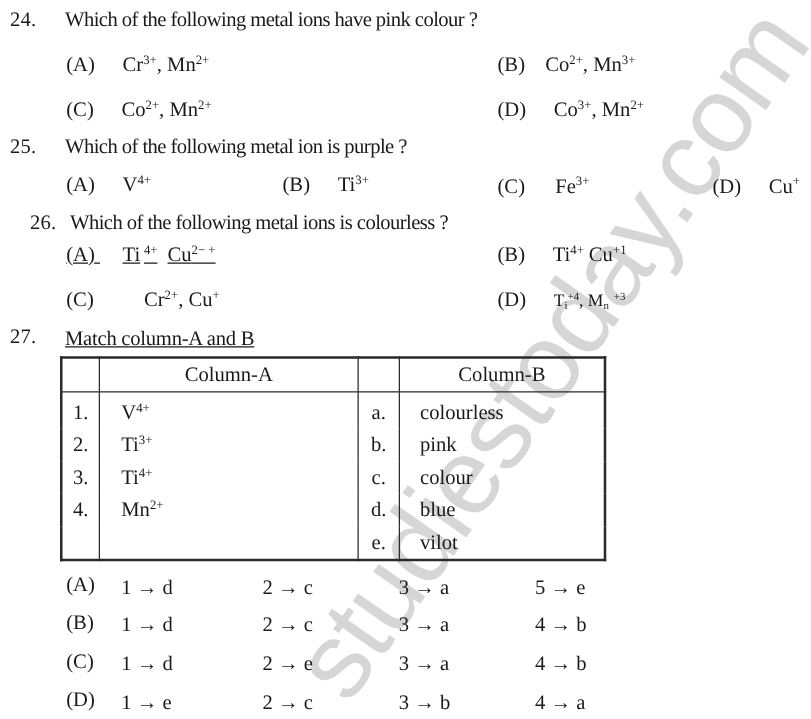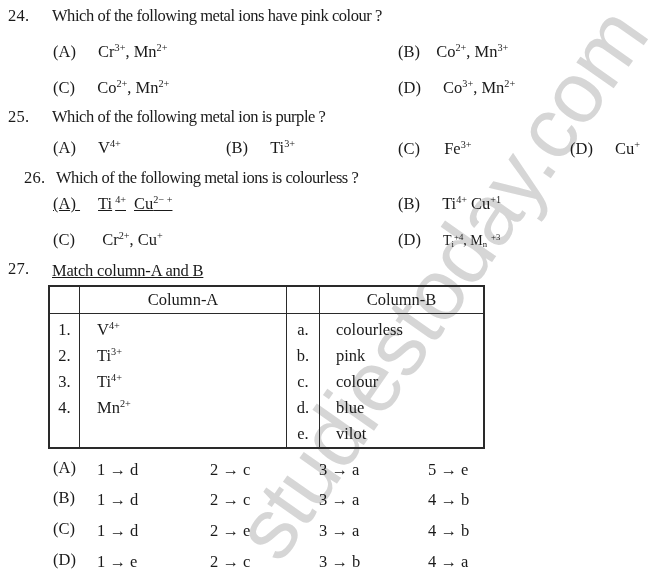--- a/index.html
+++ b/index.html
@@ -101,21 +101,21 @@
     <div class="abs" style="left:53px;top:196px;text-decoration:underline;">
       <span>(A)</span>
       <span style="margin-left:18px;"><span>Ti</span><sup style="margin-left:3px;">4+</sup><span style="margin-left:8px;">Cu</span><sup>2− +</sup></span>
     </div>
     <div class="abs" style="left:398px;top:196px;">
       <span>(B)</span>
       <span style="margin-left:18px;"><span>Ti</span><sup>4+</sup><span style="margin-left:4px;">Cu</span><sup>+1</sup></span>
     </div>
     <div class="abs" style="left:53px;top:232px;">
       <span>(C)</span>
-      <span style="margin-left:23px;"><span>Cr</span><sup>2+</sup><span>, </span><span>Cu</span><sup>+</sup></span>
+      <span style="margin-left:36px;"><span>Cr</span><sup>2+</sup><span>, </span><span>Cu</span><sup>+</sup></span>
     </div>
     <div class="abs" style="left:398px;top:232px;">
       <span>(D)</span>
       <span style="margin-left:18px;font-size:14px;"><span>T</span><sub>i</sub><sup>+4</sup><span>, </span><span>M</span><sub>n</sub><sup style="margin-left:4px;">+3</sup></span>
     </div>
   </div>
 
   <div>
     <span class="abs qnum" style="left:8px;top:261px;">27.</span>
     <span class="abs qtext" style="left:52px;top:263px;letter-spacing:-0.2px;text-decoration:underline;">Match column-A and B</span>

